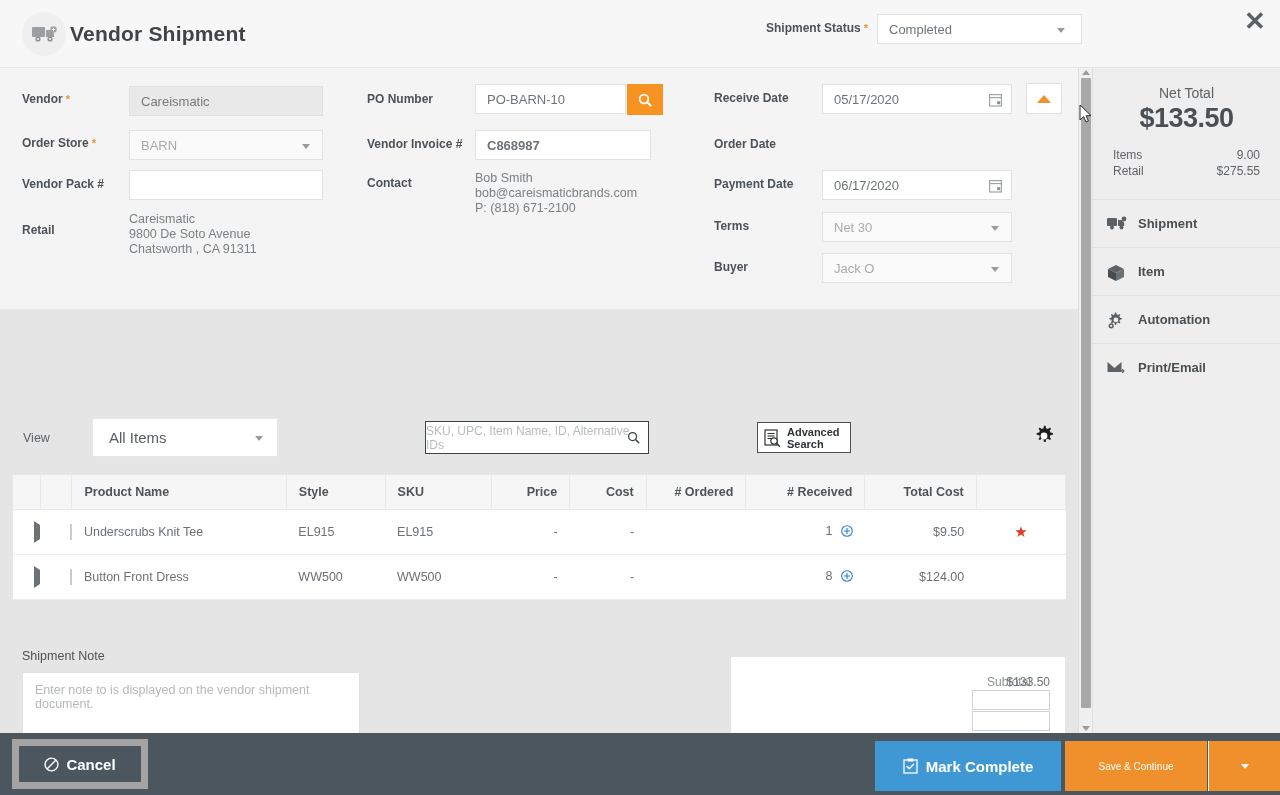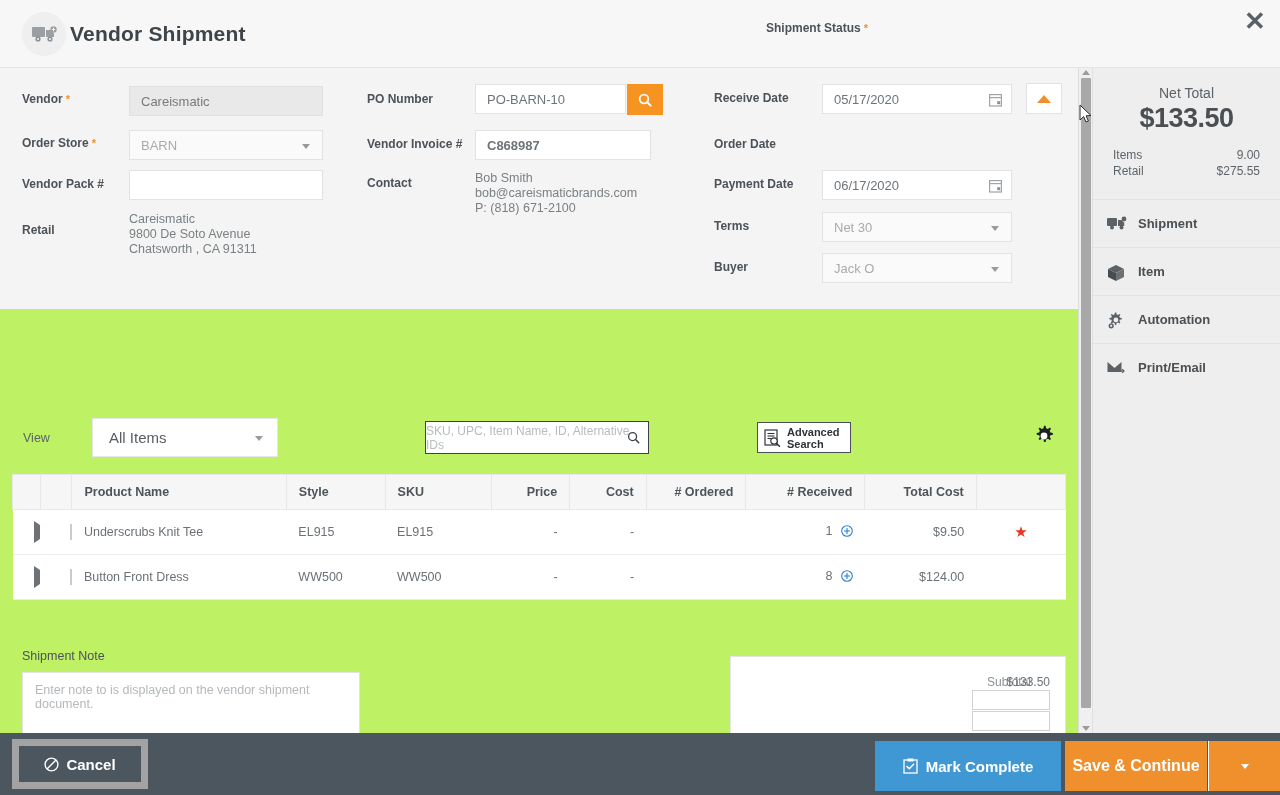--- a/index.html
+++ b/index.html
@@ -54,21 +54,21 @@
     position: absolute; right: 8px; top: 4px;
     width: 34px; height: 34px;
     display: flex; align-items: center; justify-content: center;
     color: #5a6166; font-size: 26px; font-weight: bold; cursor: pointer;
     line-height: 1;
   }
 
   
   #body-area {
     position: absolute; left: 0; top: 68px; width: 1078px; height: 665px;
-    background: #bef264; overflow: hidden;
+    background: #e5e5e5; overflow: hidden;
   }
   #form-panel {
     position: absolute; left: 0; top: 0; width: 1078px; height: 241px;
     background: #f4f4f4;
   }
   .fld-label {
     position: absolute; font-size: 12px; font-weight: bold; color: #4c5258;
   }
   .fld-static {
     position: absolute; font-size: 12.5px; color: #7a8084; line-height: 15px;
@@ -208,21 +208,21 @@
   #mark-complete-btn {
     position: absolute; left: 875px; top: 741px; width: 186px; height: 50px;
     background: #3f97d4; color: #fff;
     display: flex; align-items: center; justify-content: center; gap: 8px;
     font-size: 15px; font-weight: bold; cursor: pointer;
   }
   #save-continue-btn {
     position: absolute; left: 1065px; top: 741px; width: 142px; height: 50px;
     background: #f0902c; color: #fff;
     display: flex; align-items: center; justify-content: center;
-    font-size: 16px; font-weight: bold; cursor: pointer;
+    font-size: 10px; font-weight: normal; cursor: pointer;
   }
   #save-split-btn {
     position: absolute; left: 1208px; top: 741px; width: 72px; height: 50px;
     background: #f0902c; border-left: 1px solid #ffffff;
     display: flex; align-items: center; justify-content: center; cursor: pointer;
   }
   #save-split-btn .caret { border-top-color: #ffffff; }
 
   
   #cursor { position: absolute; left: 1079px; top: 104px; pointer-events: none; }
@@ -240,20 +240,24 @@
       <circle cx="18" cy="14" r="2.6" fill="#8d9194"></circle>
         <circle cx="18" cy="14" r="1.1" fill="#f2f2f2"></circle>
       <circle cx="21.5" cy="4.5" r="3.2" fill="#9b9fa2"></circle>
       <path d="M21.5 2.6 v3.8 M19.8 4.5 h3.4" stroke="#f2f2f2" stroke-width="1"></path>
     </svg>
   </div>
   <div id="header-title">Vendor Shipment</div>
 
   <div id="status-label">
     <span>Shipment Status</span><span class="req-star">*</span>
+  </div>
+  <div id="status-select">
+    <span>Completed</span>
+    <span class="caret"></span>
   </div>
   <div id="close-btn">✕</div>
 </div>
 
 <div id="body-area">
 
   <div id="form-panel">
 
     <div class="fld-label" style="left:22px; top:24px;">
       <span>Vendor</span><span class="req-star">*</span>

